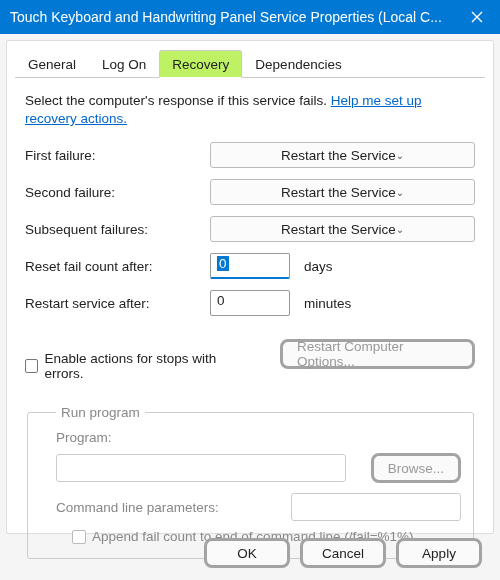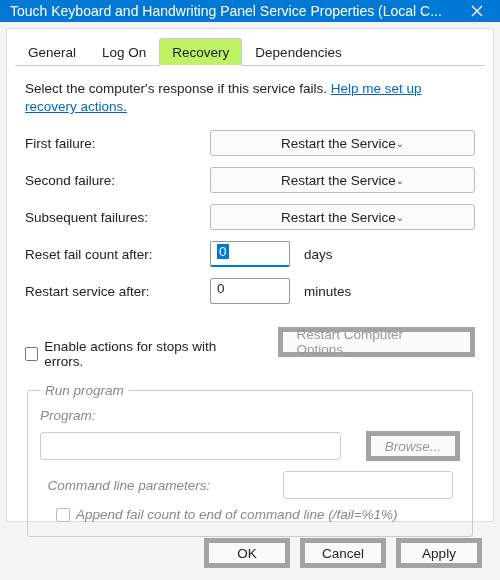--- a/index.html
+++ b/index.html
@@ -1,19 +1,19 @@
 <!DOCTYPE html>
 <html><head>
 <meta charset="utf-8">
 <style>
   * { box-sizing: border-box; font-family: "Segoe UI", Arial, sans-serif; }
   html, body { margin: 0; padding: 0; }
   body { width: 500px; height: 580px; background: #f5f5f5; overflow: hidden; }
   .titlebar {
-    background: #0078d4; color: #fff; height: 22px;
+    background: #0078d4; color: #fff; height: 34px;
     display: flex; align-items: center; justify-content: space-between;
     padding-left: 10px; font-size: 14px;
   }
   .titlebar .close {
     width: 46px; height: 34px; display: flex; align-items: center; justify-content: center;
     font-size: 15px;
   }
   .client {
     background: #fff; margin: 6px; border: 1px solid #ddd; border-radius: 2px;
     padding: 8px 8px 0 8px; height: 494px; position: relative;
@@ -44,27 +44,27 @@
   }
   .num.focus { border-bottom: 2px solid #0078d4; }
   .num.focus .val { background: #0078d4; color: #fff; padding: 0 2px; }
   .unit { margin-left: 14px; }
   .chkrow { display: flex; align-items: center; margin-top: 6px; gap: 30px; }
   .chkrow label { display: flex; align-items: center; gap: 6px; font-size: 13.5px; margin-top: 24px; }
   .chk {
     width: 14px; height: 14px; border: 1px solid #777; border-radius: 2px; background: #fff;
   }
   .btn {
-    height: 30px; border: 5px solid #a3a3a3; border-radius: 0; background: #fafafa;
+    height: 30px; border: 3px solid #a3a3a3; border-radius: 8px; background: #fafafa;
     font-size: 13.5px; padding: 0 14px; display: inline-flex; align-items: center; justify-content: center;
   }
   .btn.disabled { color: #999; }
   fieldset.group {
-    border: 1px solid #ccc; border-radius: 3px; margin-top: 14px;
-    padding: 10px 12px 14px 12px; color: #888; font-style: italic;
+    border: 1px solid #ccc; border-radius: 3px; margin-top: 24px;
+    padding: 10px 12px 14px 28px; color: #888;
   }
   fieldset.group legend { padding: 0 5px; color: #888; font-size: 13.5px; }
   .grow1 { margin-bottom: 8px; }
   .gflex { display: flex; align-items: center; gap: 25px; justify-content: center; }
   .txt {
     flex: 1; height: 28px; border: 1px solid #ccc; border-radius: 3px; background: #fff;
   }
   .txt.small { width: 170px; flex: none; }
   .footer {
     position: absolute; right: 10px; bottom: 4px; height: 46px;

